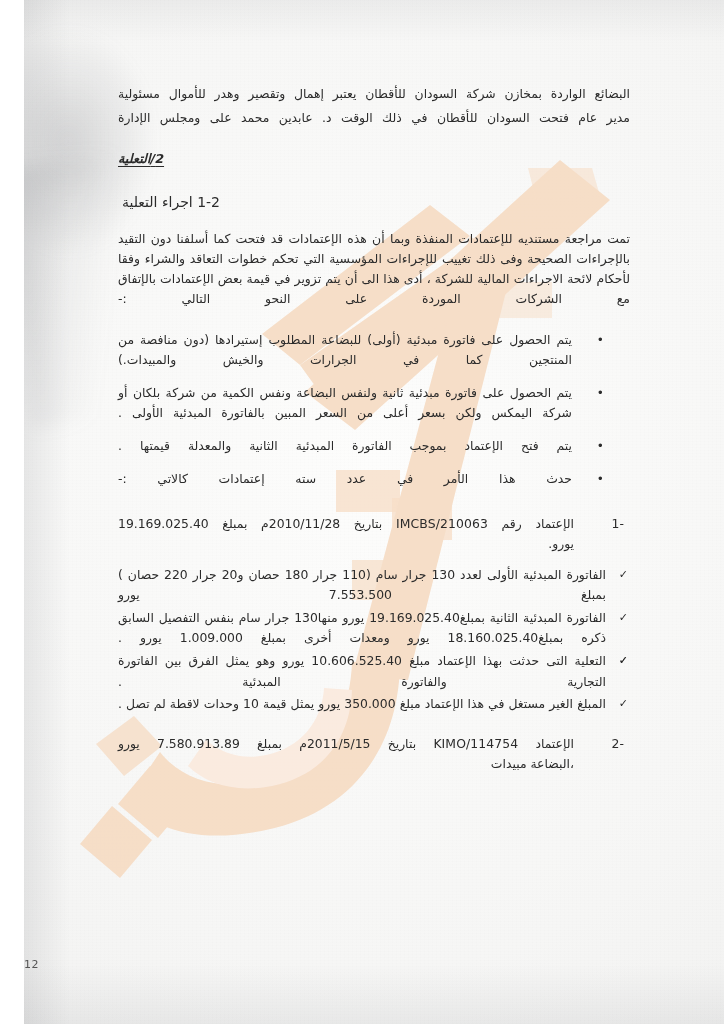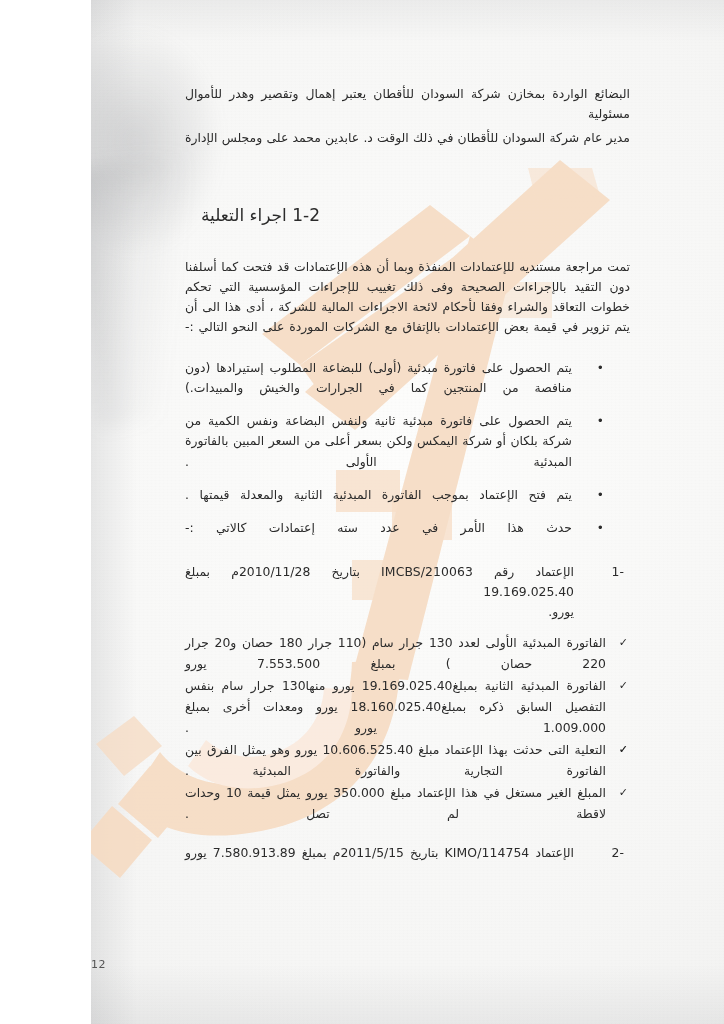--- a/index.html
+++ b/index.html
@@ -4,21 +4,21 @@
 <title>Scanned Arabic Report Page</title>
 <style>
   html, body {
     margin: 0;
     padding: 0;
     background: #ffffff;
   }
 
   .page {
     position: relative;
-    width: 633px;
+    width: 700px;
     height: 1024px;
     overflow: hidden;
     background: #f7f7f6;
     font-family: "DejaVu Sans", "Liberation Sans", sans-serif;
     color: #2b2b2b;
   }
 
   
   .paper-base {
     position: absolute;
@@ -102,24 +102,24 @@
     text-align: left;
     text-align-last: left;
     margin: 0;
   }
   .section-heading span.u {
     text-decoration: underline;
     text-underline-offset: 3px;
   }
 
   .sub-heading {
-    font-size: 17px;
+    font-size: 14px;
     text-align: left;
     text-align-last: left;
-    margin: 16px;
+    margin: 4px;
   }
 
   
   .bullet-list { margin: 0; padding: 0; list-style: none; }
   .bullet-item {
     position: relative;
     margin: 0 0 13px 0;
     padding-right: 58px;
     text-align: justify;
     text-align-last: justify;
@@ -232,24 +232,27 @@
 
       <filter id="soft">
           <feGaussianBlur stdDeviation="0.6"></feGaussianBlur>
         </filter>
     </svg>
   </div>
 
   <div class="content softscan">
 
     <p class="para">البضائع الواردة بمخازن شركة السودان للأقطان يعتبر إهمال وتقصير وهدر للأموال مسئولية</p>
-    <p class="para">مدير عام شركة السودان للأقطان في ذلك الوقت د. عابدين محمد على ومجلس الإدارة</p>
+    <p class="para">مدير عام فتحت السودان للأقطان في ذلك الوقت د. عابدين محمد على ومجلس الإدارة</p>
 
     <div class="spacer-md"></div>
 
+    <p class="section-heading">
+      <span class="u"><span>2/</span><span>التعلية</span></span>
+    </p>
 
     <div class="spacer-md"></div>
 
     <p class="sub-heading">1-2 اجراء التعلية</p>
 
     <div class="spacer-sm"></div>
 
     <p class="para just">تمت مراجعة مستنديه للإعتمادات المنفذة وبما أن هذه الإعتمادات قد فتحت كما أسلفنا دون التقيد بالإجراءات الصحيحة وفى ذلك تغييب للإجراءات المؤسسية التي  تحكم خطوات التعاقد والشراء وفقا لأحكام لائحة الاجراءات المالية للشركة ، أدى هذا الى أن يتم تزوير في قيمة بعض الإعتمادات بالإتفاق مع الشركات الموردة على النحو التالي :-</p>
 
     <div class="spacer-md"></div>
@@ -303,19 +306,20 @@
         <span class="tick">✓</span>
         <span>المبلغ الغير مستغل في هذا الإعتماد مبلغ 350.000 يورو يمثل قيمة 10 وحدات لاقطة لم تصل .</span>
       </li>
     </ul>
 
     <div class="spacer-md"></div>
 
     <div class="num-item">
       <span class="num">2-</span>
       <span>الإعتماد KIMO/114754 بتاريخ 2011/5/15م بمبلغ 7.580.913.89 يورو</span>
+      <span class="tail">،البضاعة مبيدات</span>
     </div>
 
   </div>
 
   <div class="page-number">12</div>
 
 </div>
 
 </body></html>

